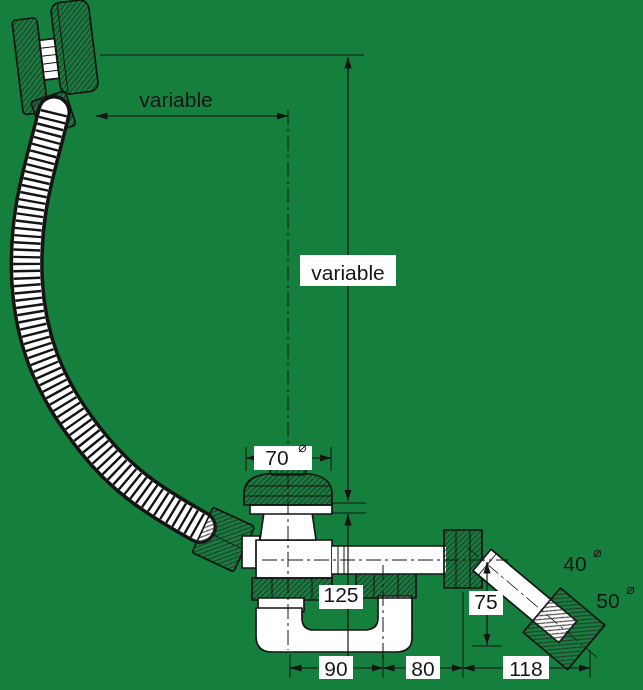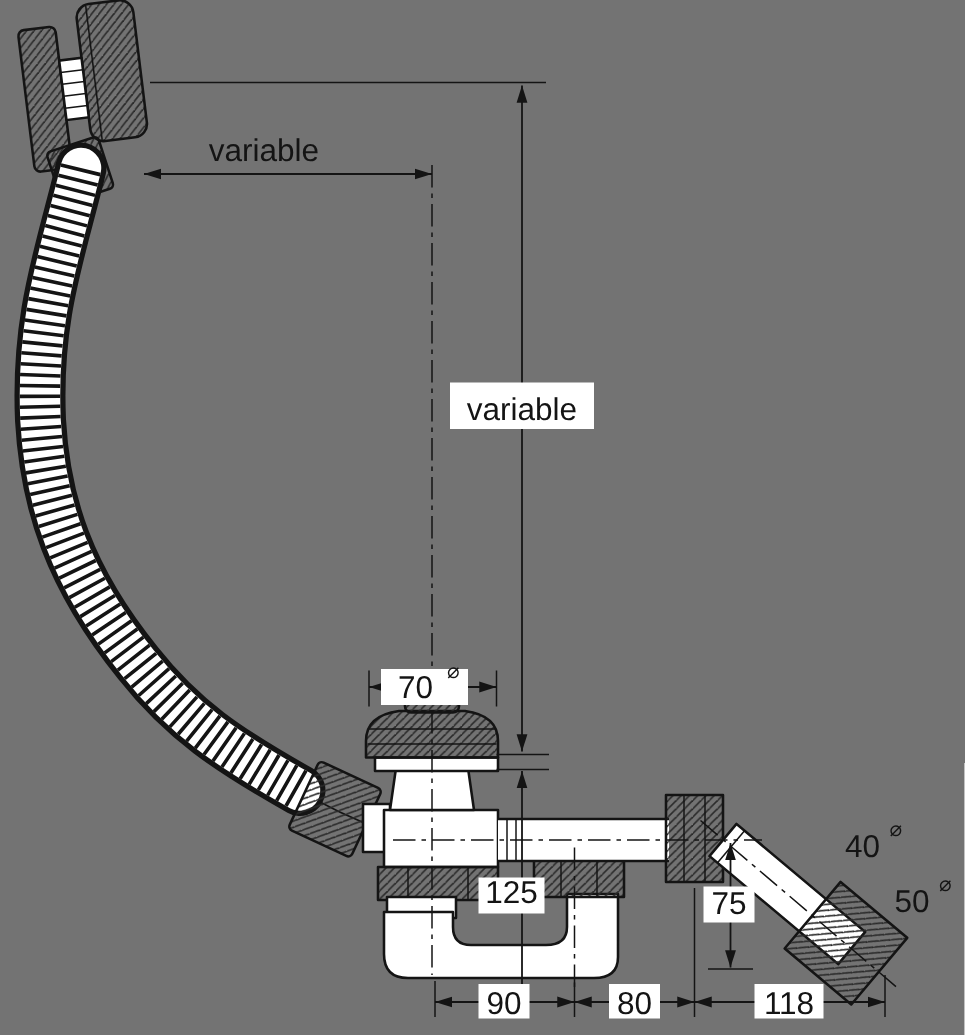--- a/index.html
+++ b/index.html
@@ -1,16 +1,16 @@
 <!DOCTYPE html>
 <html><head>
 <meta charset="utf-8">
 <style>
   html,body{margin:0;padding:0;background:#fff;}
-  #stage{position:relative;width:643px;height:690px;background:#737373;overflow:hidden;}
+  #stage{position:relative;width:643px;height:690px;background:#15803d;overflow:hidden;}
   .ln{stroke:#141414;stroke-width:1.7;fill:none;stroke-linejoin:round;}
   .fw{fill:#ffffff;stroke:#141414;stroke-width:1.7;stroke-linejoin:round;}
   .fh{fill:url(#h);stroke:#141414;stroke-width:1.7;stroke-linejoin:round;}
   .dim{stroke:#141414;stroke-width:1.2;fill:none;}
   .thin{stroke:#141414;stroke-width:1;fill:none;}
   .cl{stroke:#141414;stroke-width:1;stroke-dasharray:15 4 3 4;fill:none;}
   .txt{font:400 21px "Liberation Sans","DejaVu Sans",sans-serif;fill:#141414;}
   .sup{font:400 14px "DejaVu Sans",sans-serif;fill:#141414;}
   .patch{fill:#ffffff;}
 </style>

